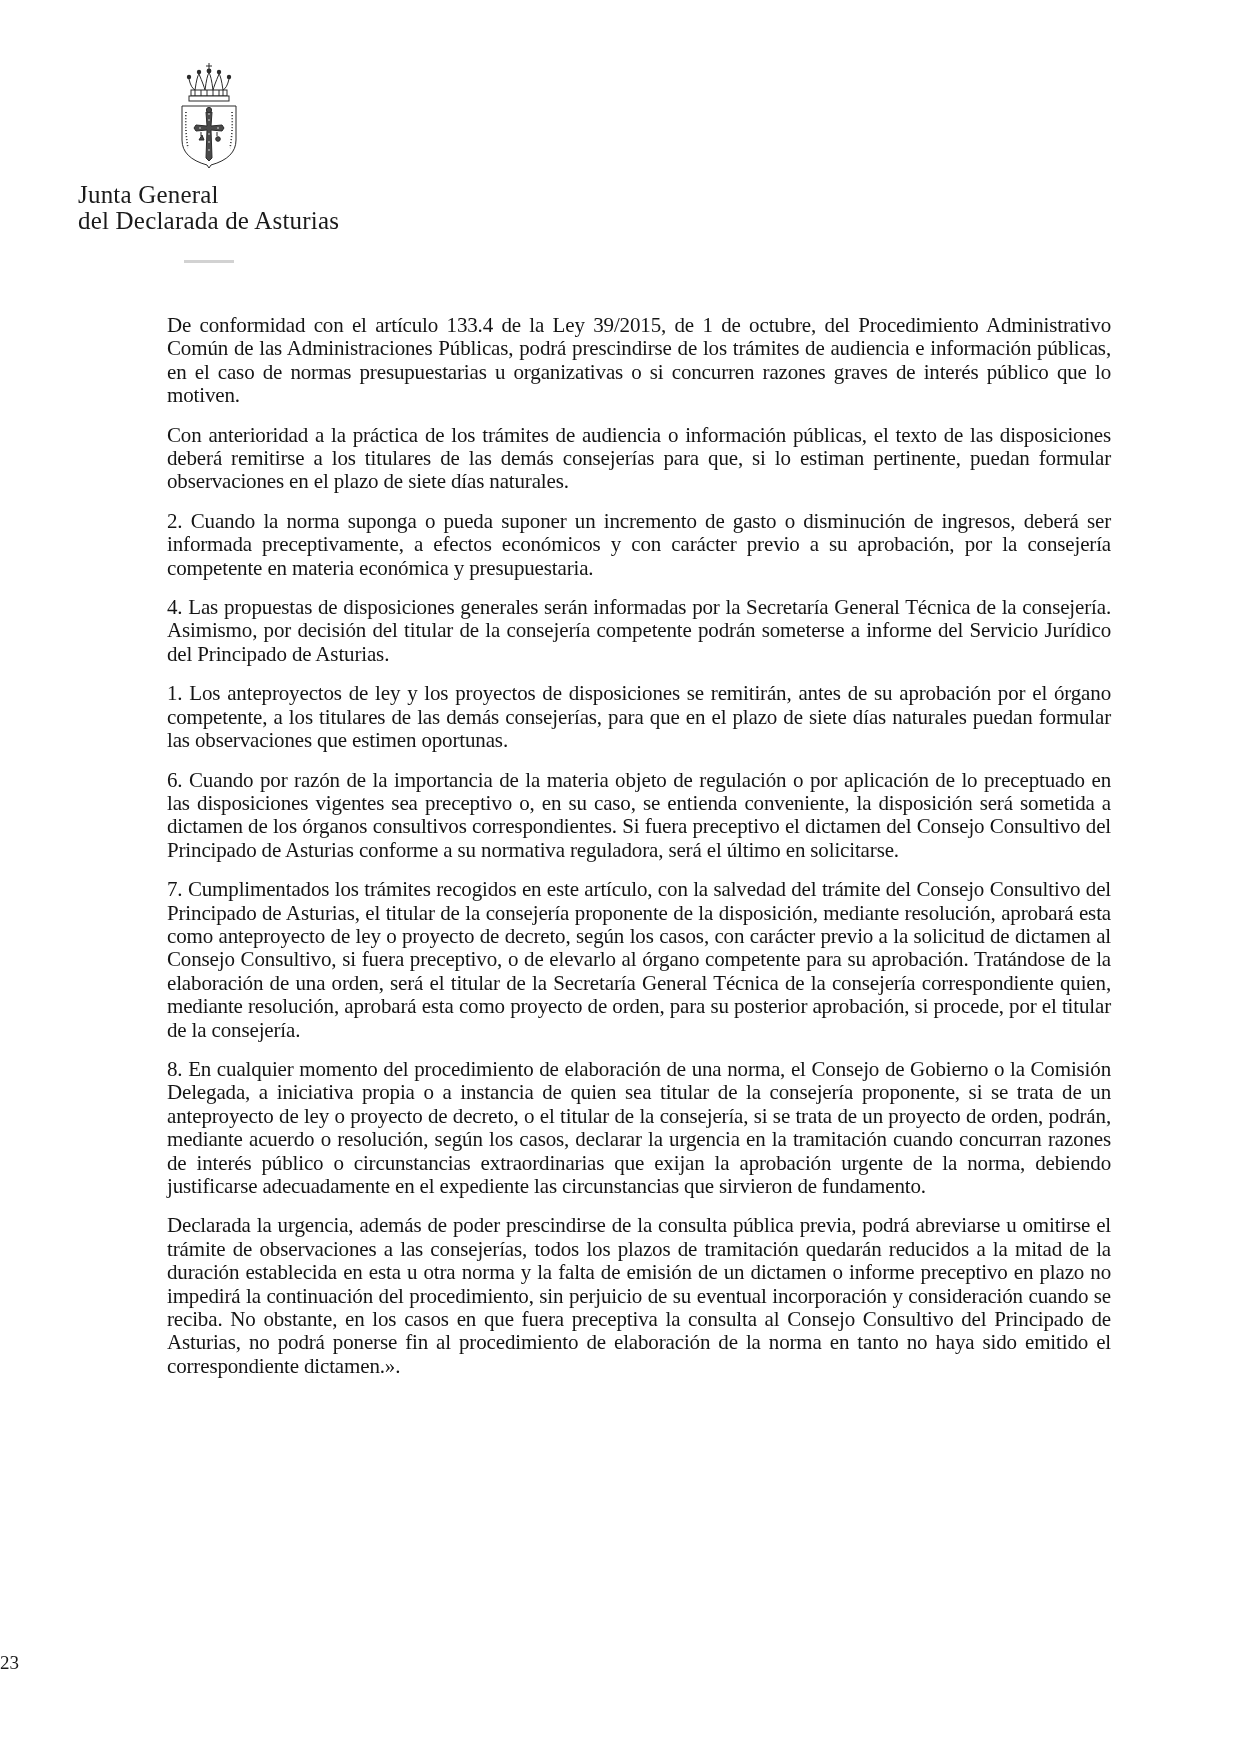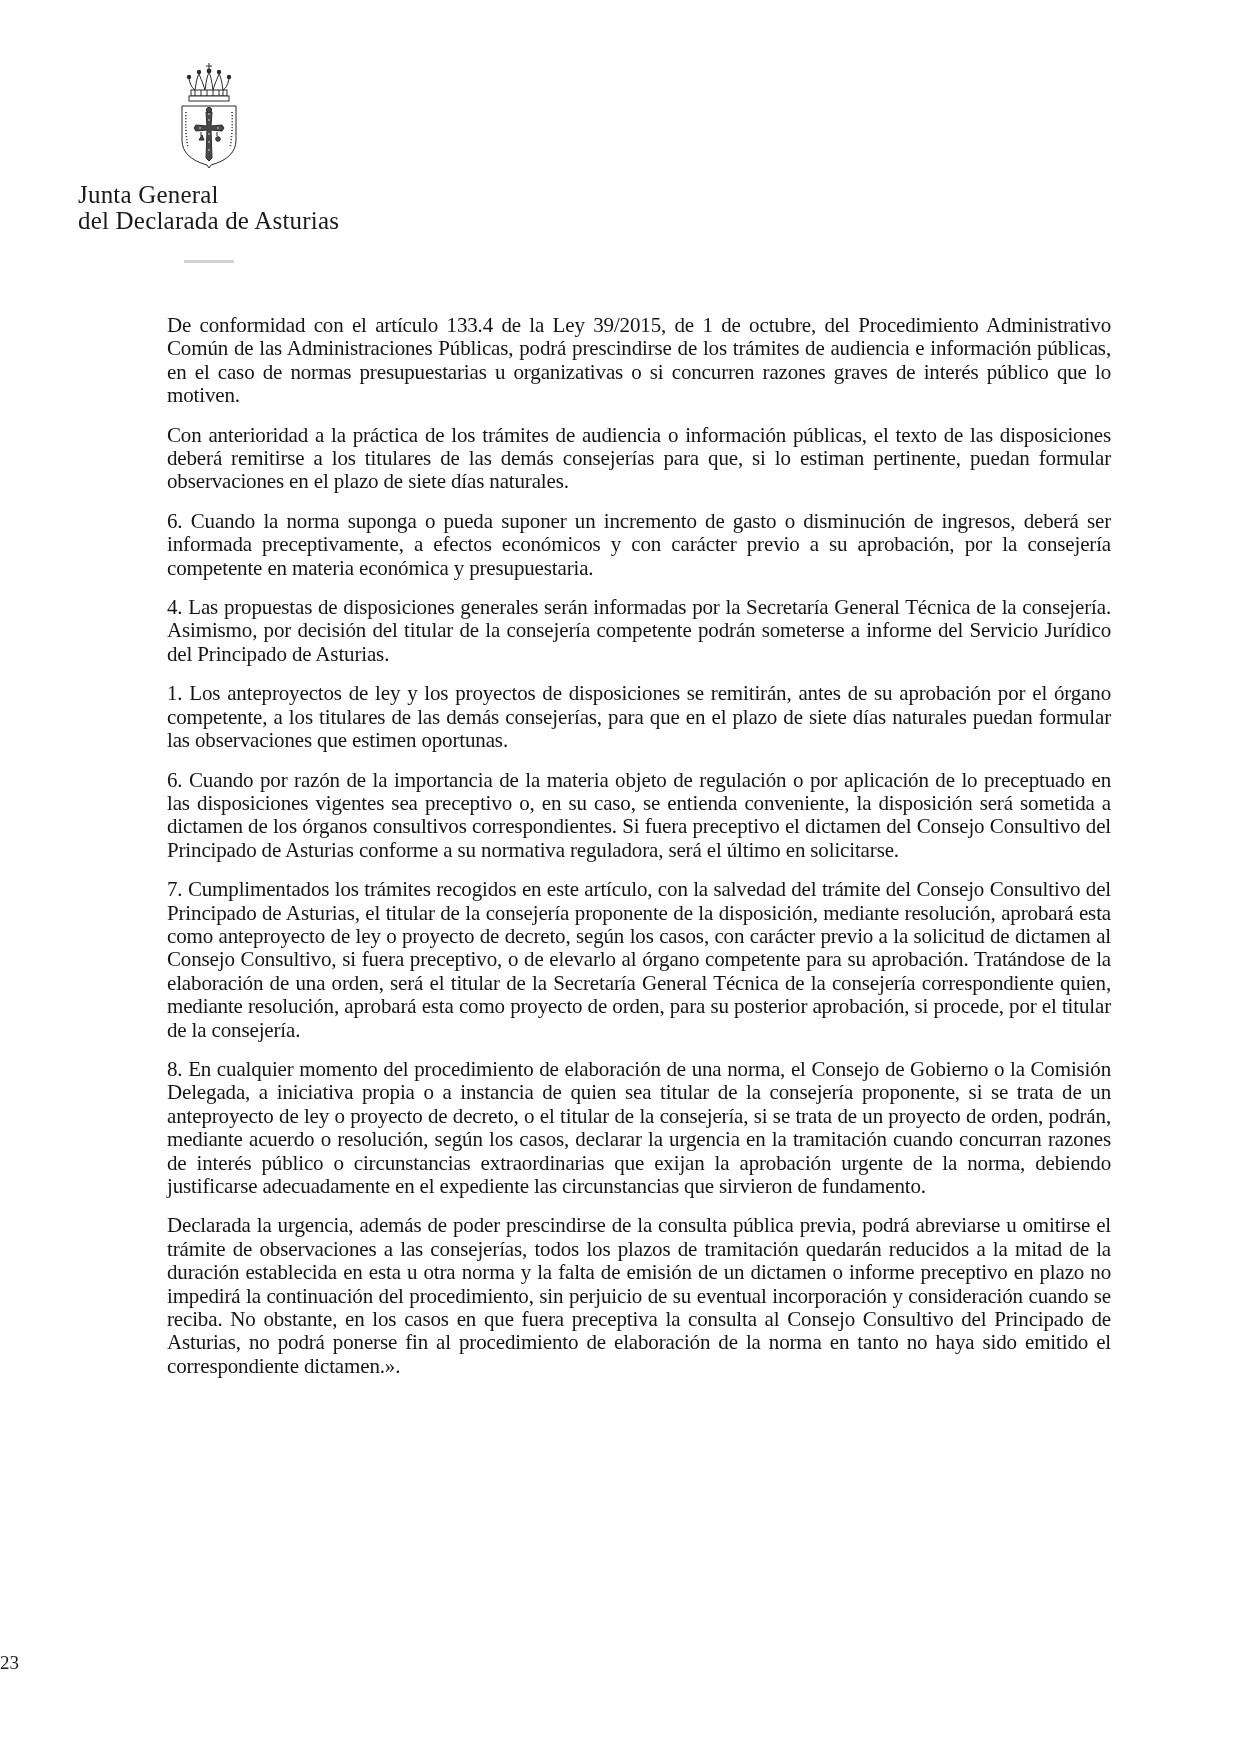--- a/index.html
+++ b/index.html
@@ -124,21 +124,21 @@
       </g>
     </svg>
     <div class="org-name">Junta General</div>
     <div class="org-name">del Declarada de Asturias</div>
     <div class="header-divider"></div>
   </div>
 
   <main class="doc-body">
       <p>De conformidad con el artículo 133.4 de la Ley 39/2015, de 1 de octubre, del Procedimiento Administrativo Común de las Administraciones Públicas, podrá prescindirse de los trámites de audiencia e información públicas, en el caso de normas presupuestarias u organizativas o si concurren razones graves de interés público que lo motiven.</p>
       <p>Con anterioridad a la práctica de los trámites de audiencia o información públicas, el texto de las disposiciones deberá remitirse a los titulares de las demás consejerías para que, si lo estiman pertinente, puedan formular observaciones en el plazo de siete días naturales.</p>
-      <p>6. Cuando la norma suponga o pueda suponer un incremento de gasto o disminución de ingresos, deberá ser informada preceptivamente, a efectos económicos y con carácter previo a su aprobación, por la consejería competente en materia económica y presupuestaria.</p>
+      <p>2. Cuando la norma suponga o pueda suponer un incremento de gasto o disminución de ingresos, deberá ser informada preceptivamente, a efectos económicos y con carácter previo a su aprobación, por la consejería competente en materia económica y presupuestaria.</p>
       <p>4. Las propuestas de disposiciones generales serán informadas por la Secretaría General Técnica de la consejería. Asimismo, por decisión del titular de la consejería competente podrán someterse a informe del Servicio Jurídico del Principado de Asturias.</p>
       <p>1. Los anteproyectos de ley y los proyectos de disposiciones se remitirán, antes de su aprobación por el órgano competente, a los titulares de las demás consejerías, para que en el plazo de siete días naturales puedan formular las observaciones que estimen oportunas.</p>
       <p>6. Cuando por razón de la importancia de la materia objeto de regulación o por aplicación de lo preceptuado en las disposiciones vigentes sea preceptivo o, en su caso, se entienda conveniente, la disposición será sometida a dictamen de los órganos consultivos correspondientes. Si fuera preceptivo el dictamen del Consejo Consultivo del Principado de Asturias conforme a su normativa reguladora, será el último en solicitarse.</p>
       <p>7. Cumplimentados los trámites recogidos en este artículo, con la salvedad del trámite del Consejo Consultivo del Principado de Asturias, el titular de la consejería proponente de la disposición, mediante resolución, aprobará esta como anteproyecto de ley o proyecto de decreto, según los casos, con carácter previo a la solicitud de dictamen al Consejo Consultivo, si fuera preceptivo, o de elevarlo al órgano competente para su aprobación. Tratándose de la elaboración de una orden, será el titular de la Secretaría General Técnica de la consejería correspondiente quien, mediante resolución, aprobará esta como proyecto de orden, para su posterior aprobación, si procede, por el titular de la consejería.</p>
       <p>8. En cualquier momento del procedimiento de elaboración de una norma, el Consejo de Gobierno o la Comisión Delegada, a iniciativa propia o a instancia de quien sea titular de la consejería proponente, si se trata de un anteproyecto de ley o proyecto de decreto, o el titular de la consejería, si se trata de un proyecto de orden, podrán, mediante acuerdo o resolución, según los casos, declarar la urgencia en la tramitación cuando concurran razones de interés público o circunstancias extraordinarias que exijan la aprobación urgente de la norma, debiendo justificarse adecuadamente en el expediente las circunstancias que sirvieron de fundamento.</p>
       <p>Declarada la urgencia, además de poder prescindirse de la consulta pública previa, podrá abreviarse u omitirse el trámite de observaciones a las consejerías, todos los plazos de tramitación quedarán reducidos a la mitad de la duración establecida en esta u otra norma y la falta de emisión de un dictamen o informe preceptivo en plazo no impedirá la continuación del procedimiento, sin perjuicio de su eventual incorporación y consideración cuando se reciba. No obstante, en los casos en que fuera preceptiva la consulta al Consejo Consultivo del Principado de Asturias, no podrá ponerse fin al procedimiento de elaboración de la norma en tanto no haya sido emitido el correspondiente dictamen.».</p>
     </main>
 
   <div class="page-number">23</div>
 

